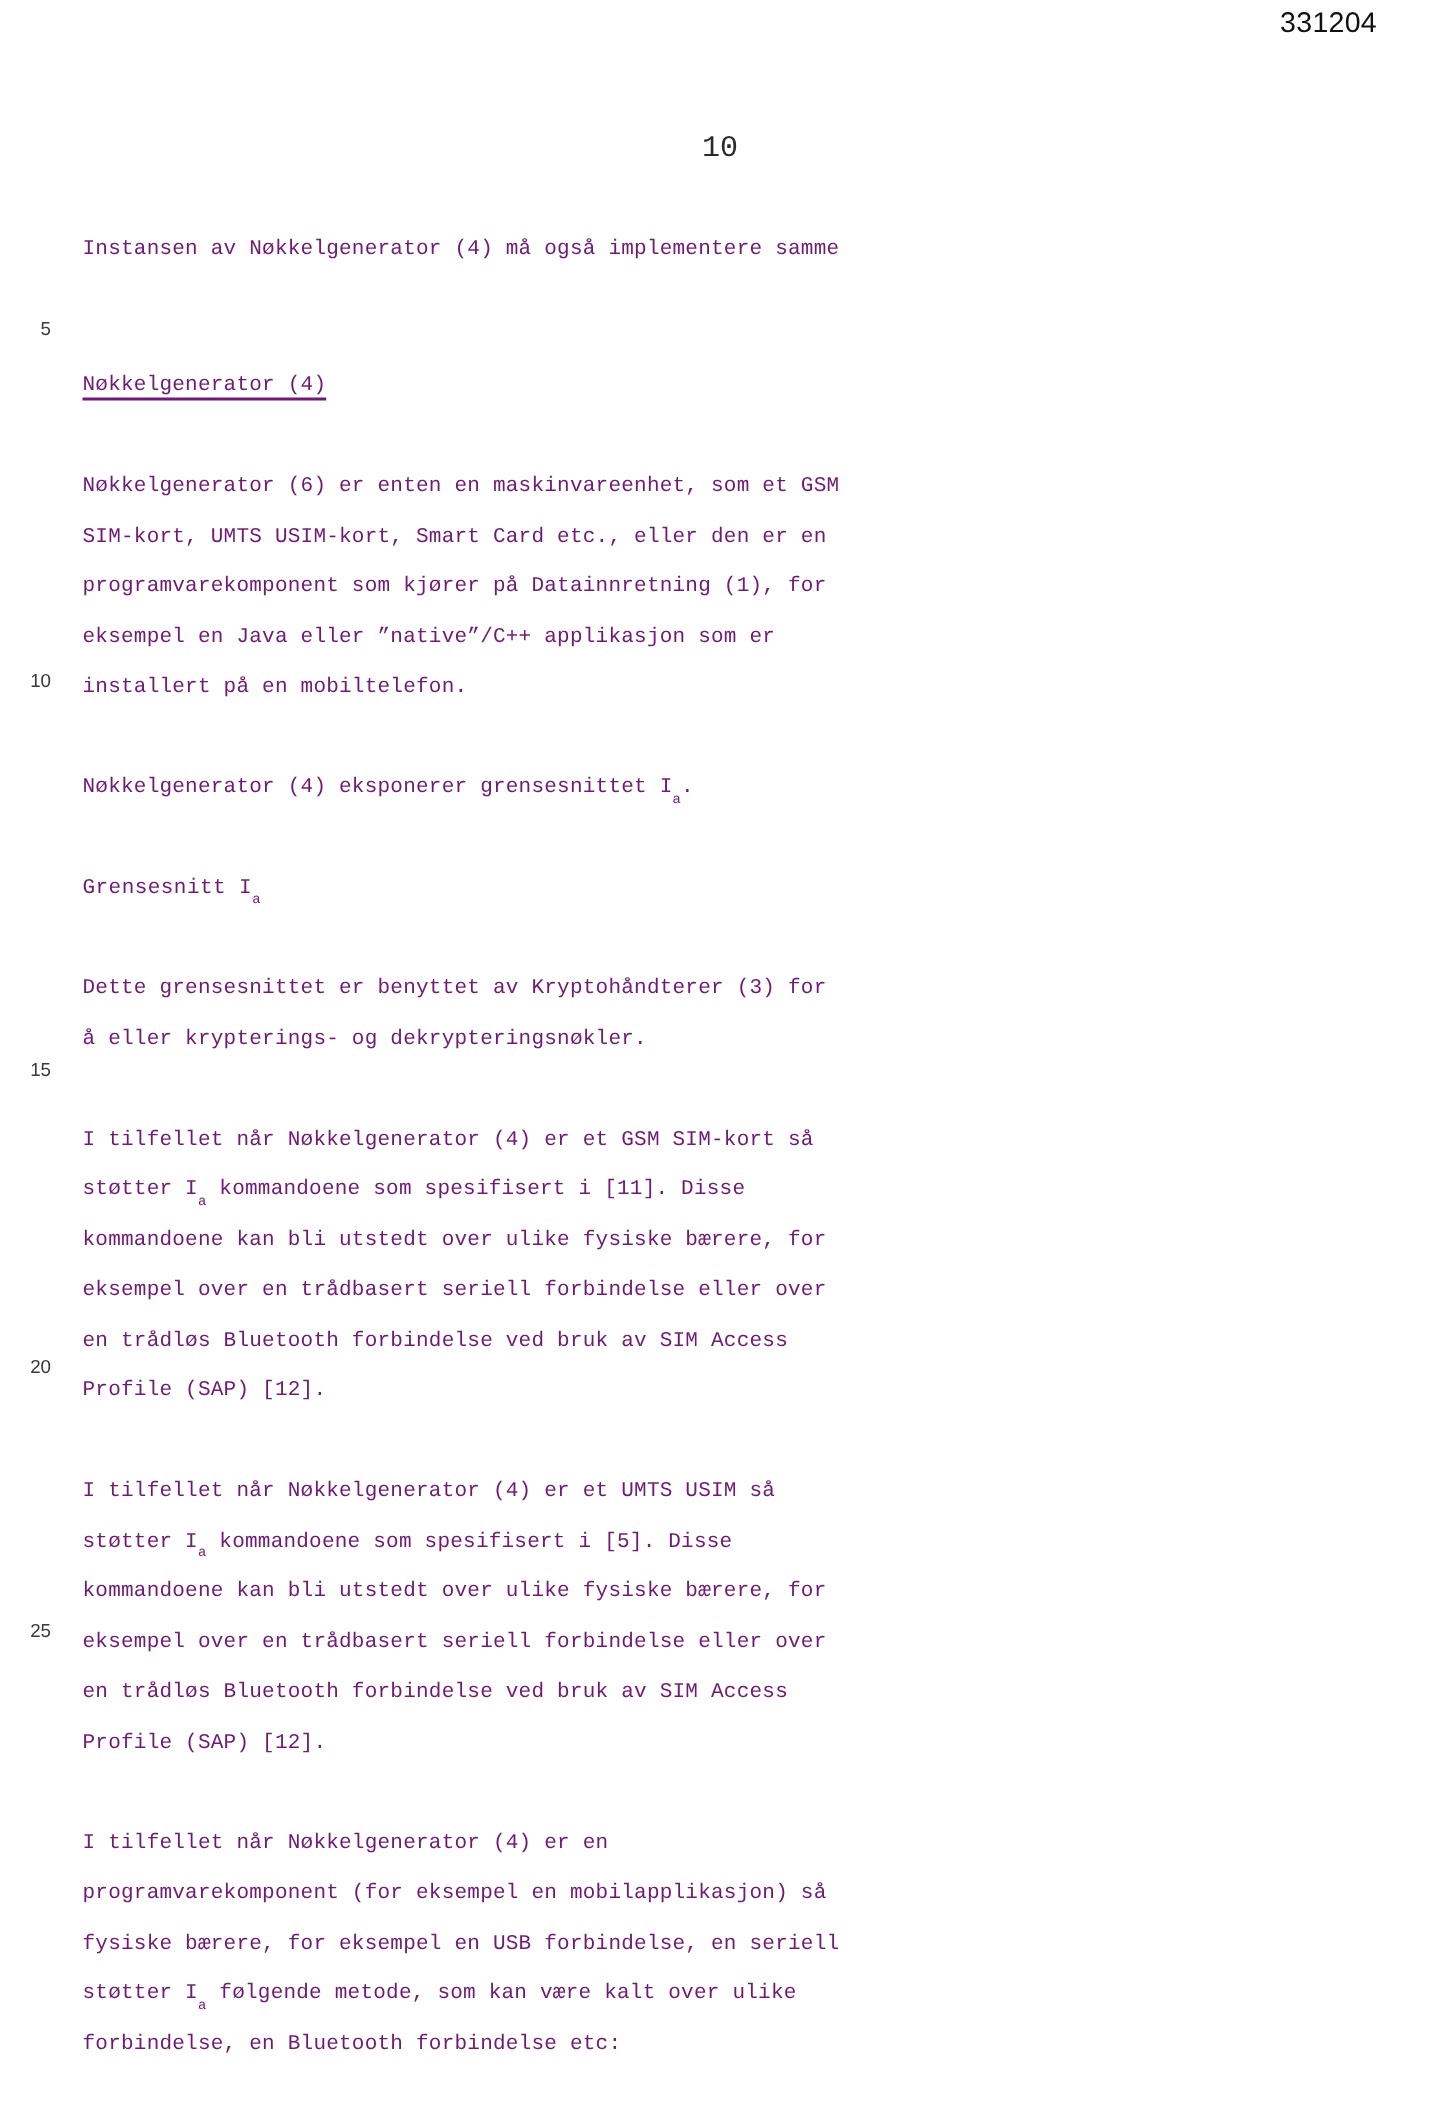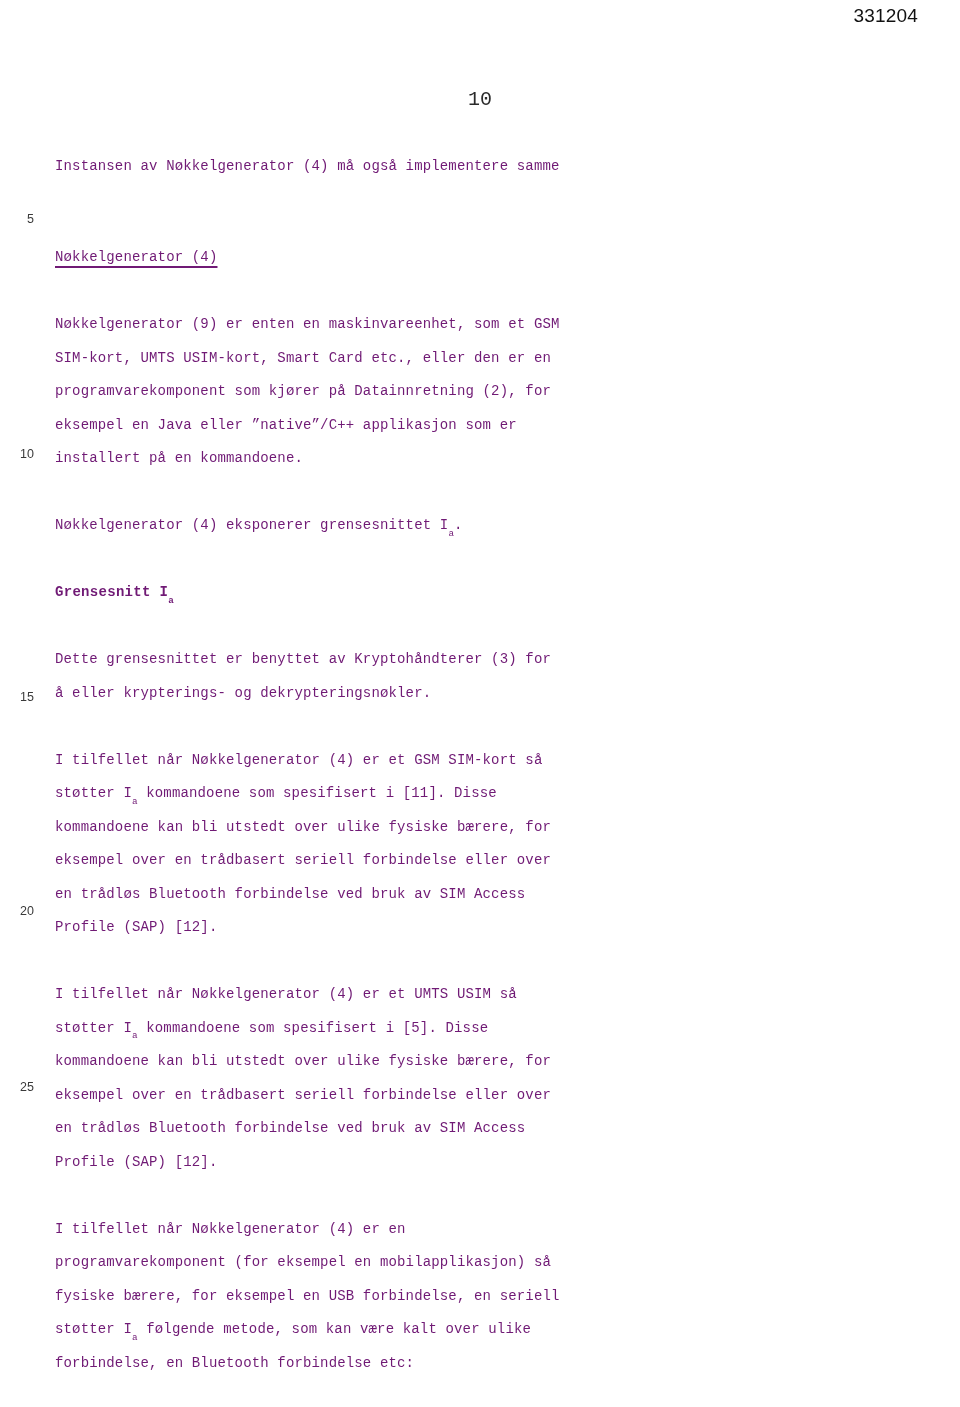--- a/index.html
+++ b/index.html
@@ -62,21 +62,21 @@
   }
 
   .line.heading-underline {
     text-decoration: underline;
     text-underline-offset: 5px;
     text-decoration-thickness: 1.5px;
     margin-top: 24px;
   }
 
   .line.bold {
-    font-weight: bold;
+    font-weight: normal;
     letter-spacing: 0.3px;
   }
 
   .sub {
     font-size: 0.66em;
     vertical-align: sub;
     line-height: 0;
     position: relative;
     top: 3px;
   }
@@ -103,35 +103,35 @@
 
 <div class="page">
 
   <div class="doc-number">331204</div>
 
   <div class="page-number">10</div>
 
   <div class="line-numbers">
       <div class="lnum" style="top: 62px;">5</div>
       <div class="lnum" style="top: 297px;">10</div>
-      <div class="lnum" style="top: 540px;">15</div>
+      <div class="lnum" style="top: 556px;">15</div>
       <div class="lnum" style="top: 754px;">20</div>
       <div class="lnum" style="top: 930px;">25</div>
     </div>
 
   <div class="body-block">
       <div class="line">Instansen av Nøkkelgenerator (4) må også implementere samme</div>
       <div class="line blank"></div>
       <div class="line heading-underline">Nøkkelgenerator (4)</div>
       <div class="line blank"></div>
-      <div class="line">Nøkkelgenerator (9) er enten en maskinvareenhet, som et GSM</div>
+      <div class="line">Nøkkelgenerator (6) er enten en maskinvareenhet, som et GSM</div>
       <div class="line">SIM-kort, UMTS USIM-kort, Smart Card etc., eller den er en</div>
-      <div class="line">programvarekomponent som kjører på Datainnretning (2), for</div>
+      <div class="line">programvarekomponent som kjører på Datainnretning (1), for</div>
       <div class="line">eksempel en Java eller ”native”/C++ applikasjon som er</div>
-      <div class="line">installert på en kommandoene.</div>
+      <div class="line">installert på en mobiltelefon.</div>
       <div class="line blank"></div>
       <div class="line">Nøkkelgenerator (4) eksponerer grensesnittet I<span class="sub">a</span>.</div>
       <div class="line blank"></div>
       <div class="line bold">Grensesnitt I<span class="sub">a</span></div>
       <div class="line blank"></div>
       <div class="line">Dette grensesnittet er benyttet av Kryptohåndterer (3) for</div>
       <div class="line">å eller krypterings- og dekrypteringsnøkler.</div>
       <div class="line blank"></div>
       <div class="line">I tilfellet når Nøkkelgenerator (4) er et GSM SIM-kort så</div>
       <div class="line">støtter I<span class="sub">a</span> kommandoene som spesifisert i [11]. Disse</div>

